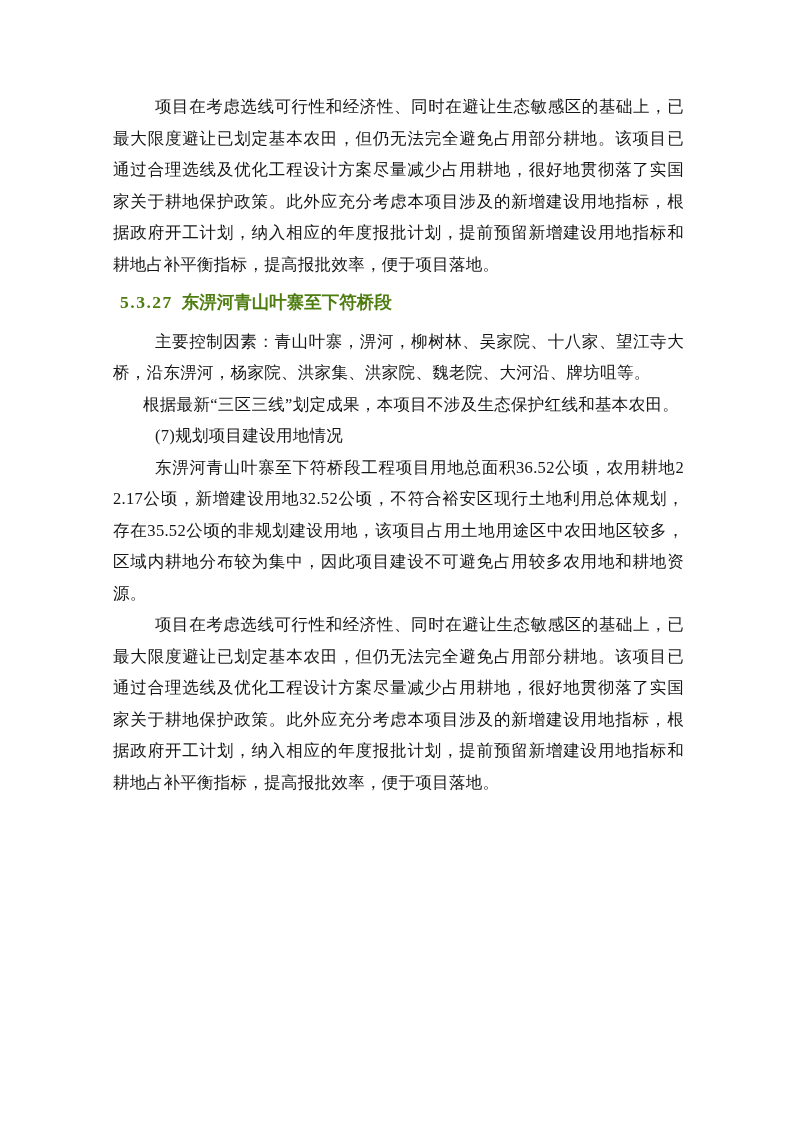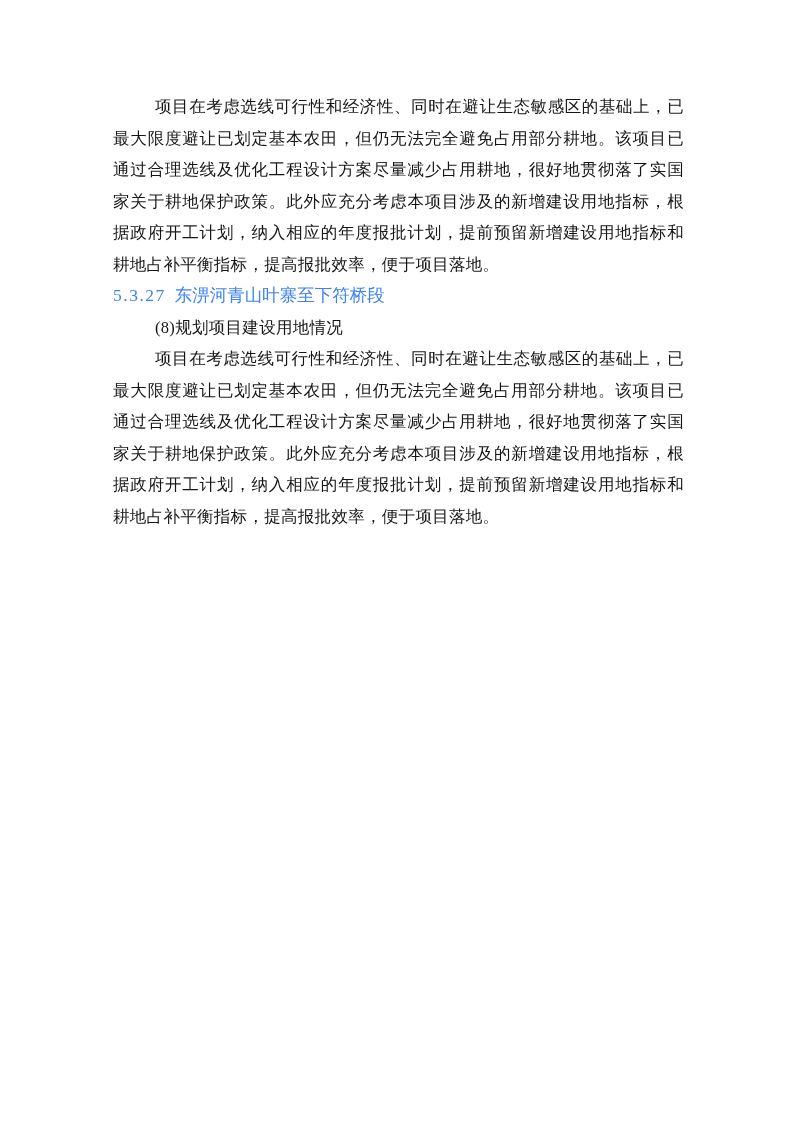--- a/index.html
+++ b/index.html
@@ -29,26 +29,26 @@
     line-height: 31.5px;
     text-align: justify;
     text-indent: 42px;
     letter-spacing: 0.3px;
     word-break: break-all;
   }
   .para.small-indent {
     text-indent: 30px;
   }
   .heading {
-    margin: 0;
+    margin: 7px;
     font-size: 17.5px;
     line-height: 31.5px;
-    font-weight: normal;
+    font-weight: bold;
     font-family: "Liberation Sans", "DejaVu Sans", sans-serif;
-    color: #3b82f6;
+    color: #4d7c0f;
   }
   .heading .heading-num {
     font-family: "Liberation Serif", "DejaVu Serif", serif;
     letter-spacing: 1.5px;
     margin-right: 9px;
   }
   .page-footer {
     position: absolute;
     left: 0;
     right: 0;
@@ -69,25 +69,28 @@
   <div class="content">
 
     <p class="para">项目在考虑选线可行性和经济性、同时在避让生态敏感区的基础上，已最大限度避让已划定基本农田，但仍无法完全避免占用部分耕地。该项目已通过合理选线及优化工程设计方案尽量减少占用耕地，很好地贯彻落了实国家关于耕地保护政策。此外应充分考虑本项目涉及的新增建设用地指标，根据政府开工计划，纳入相应的年度报批计划，提前预留新增建设用地指标和耕地占补平衡指标，提高报批效率，便于项目落地。</p>
 
     <h3 class="heading">
       <span class="heading-num">5.3.27</span><span>东淠河青山叶寨至下符桥段</span>
     </h3>
 
 
 
+    <p class="para">主要控制因素：青山叶寨，淠河，柳树林、吴家院、十八家、望江寺大桥，沿东淠河，杨家院、洪家集、洪家院、魏老院、大河沿、牌坊咀等。</p>
 
 
+    <p class="para small-indent">根据最新“三区三线”划定成果，本项目不涉及生态保护红线和基本农田。</p>
 
-    <p class="para">(8)规划项目建设用地情况</p>
+    <p class="para">(7)规划项目建设用地情况</p>
 
+    <p class="para">东淠河青山叶寨至下符桥段工程项目用地总面积36.52公顷，农用耕地22.17公顷，新增建设用地32.52公顷，不符合裕安区现行土地利用总体规划，存在35.52公顷的非规划建设用地，该项目占用土地用途区中农田地区较多，区域内耕地分布较为集中，因此项目建设不可避免占用较多农用地和耕地资源。</p>
 
     <p class="para">项目在考虑选线可行性和经济性、同时在避让生态敏感区的基础上，已最大限度避让已划定基本农田，但仍无法完全避免占用部分耕地。该项目已通过合理选线及优化工程设计方案尽量减少占用耕地，很好地贯彻落了实国家关于耕地保护政策。此外应充分考虑本项目涉及的新增建设用地指标，根据政府开工计划，纳入相应的年度报批计划，提前预留新增建设用地指标和耕地占补平衡指标，提高报批效率，便于项目落地。</p>
 
 
   </div>
 
   <div class="page-footer">
     <span class="page-number">102</span>
   </div>
 </div>

